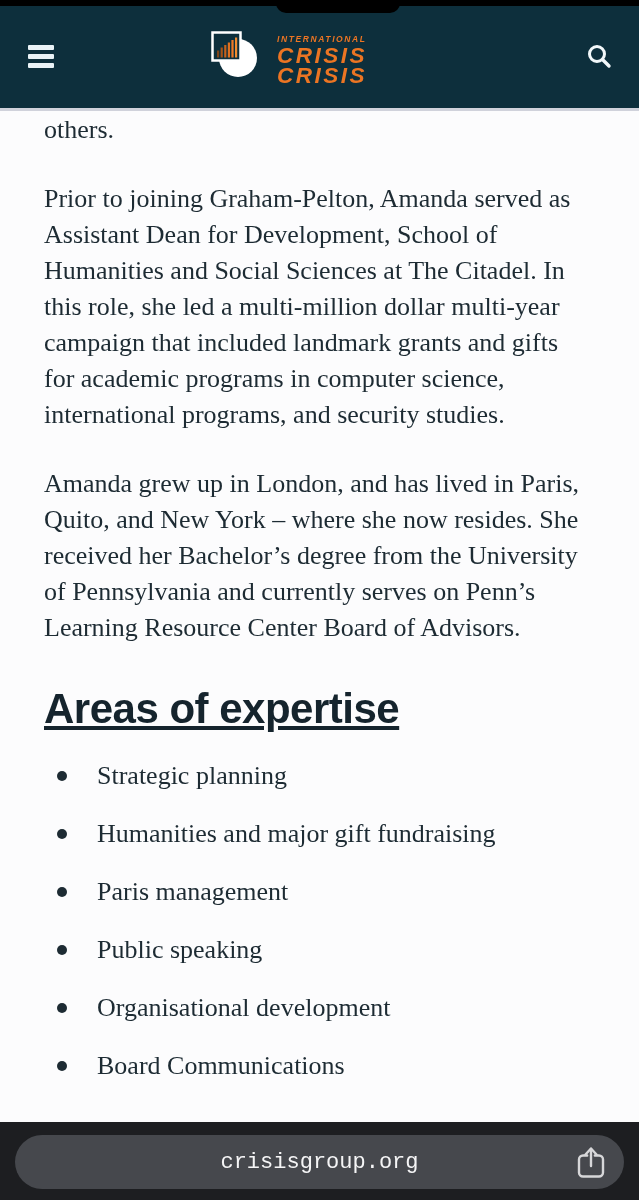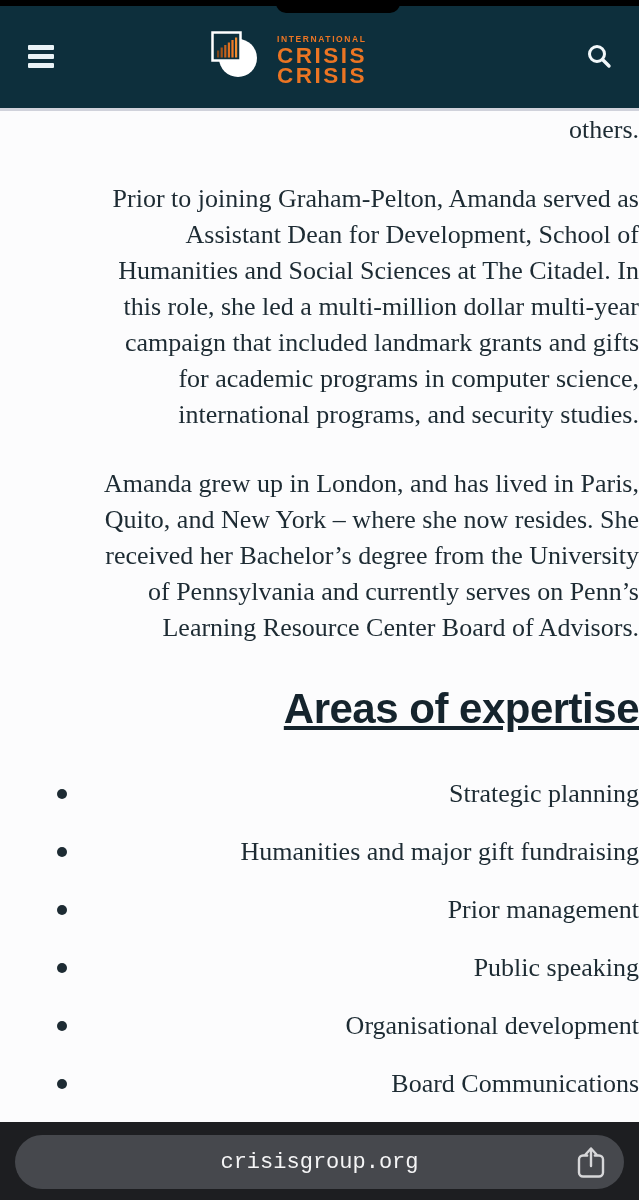--- a/index.html
+++ b/index.html
@@ -7,50 +7,50 @@
     width:639px; height:1200px; position:relative; overflow:hidden;
     background:#fbfbfc; font-family:"Liberation Serif", serif;
   }
 
   
   .top-strip { position:absolute; top:0; left:0; width:639px; height:6px; background:#000; z-index:40; }
   .top-bump  { position:absolute; top:0; left:276px; width:124px; height:13px; background:#000;
                border-radius:0 0 10px 10px; z-index:40; }
 
   
-  header { position:absolute; top:0; left:0; width:639px; height:108px; background:#0d2f3c; z-index:10; }
+  header { position:absolute; top:0; left:0; width:639px; height:108px; background:#0d2f3c; z-index:10;font-style:italic; }
 
   .hamburger { position:absolute; left:28px; top:45px; width:26px; height:23px; cursor:pointer; }
   .hamburger .bar { height:4.5px; background:#eaf3f7; margin-bottom:4.6px; border-radius:1px; }
   .hamburger .bar:last-child { margin-bottom:0; }
 
   .logo-mark { position:absolute; left:210px; top:30px; width:58px; height:58px; cursor:pointer; }
 
   .logo-text { position:absolute; left:277px; top:35px; color:#ec7523;
                font-family:"Liberation Sans", sans-serif; cursor:pointer; }
   .logo-int  { font-size:8.5px; font-weight:700; letter-spacing:1.6px; line-height:9px; margin-bottom:2px; }
   .logo-big  { font-size:22.5px; font-weight:700; letter-spacing:2.5px; line-height:20px; }
 
   .search-btn { position:absolute; right:24px; top:42px; width:30px; height:30px; cursor:pointer; }
 
   .divider { position:absolute; top:108px; left:0; width:639px; height:3px; background:#d0d2db; z-index:9; }
 
   
   main { position:absolute; top:111px; left:0; width:639px; height:1011px; background:#fcfcfd; }
-  .content { padding:1px 0 0 44px;text-align:right; }
+  .content { padding:1px 0 0 44px; }
   p.body-text {
     font-size:26px; line-height:36px; color:#1d2b33;
     margin:0 0 33px 0; white-space:pre;
   }
   h2.expertise {
     font-family:"Liberation Sans", sans-serif; font-weight:700;
     font-size:42px; line-height:46px; letter-spacing:-0.5px;
     color:#15242d; margin:40px 0 0 0;text-decoration:underline;
   }
-  ul.expertise-list { list-style:none; margin:44px 0 0 0; padding:0; }
+  ul.expertise-list { list-style:none; margin:26px 0 0 0; padding:0; }
   ul.expertise-list li {
     position:relative; padding-left:53px; font-size:26px; line-height:36px;
     color:#1d2b33; margin-bottom:22px;
   }
   ul.expertise-list li::before {
     content:""; position:absolute; left:13px; top:13px;
     width:10px; height:10px; border-radius:50%; background:#1d2b33;
   }
 
   
@@ -120,21 +120,21 @@
 Quito, and New York – where she now resides. She
 received her Bachelor’s degree from the University
 of Pennsylvania and currently serves on Penn’s
 Learning Resource Center Board of Advisors.</p>
 
     <h2 class="expertise">Areas of expertise</h2>
 
     <ul class="expertise-list">
       <li>Strategic planning</li>
       <li>Humanities and major gift fundraising</li>
-      <li>Prior management</li>
+      <li>Paris management</li>
       <li>Public speaking</li>
       <li>Organisational development</li>
       <li>Board Communications</li>
     </ul>
   </div>
 </main>
 
 <div class="bottom-bar">
   <div class="url-pill">
     <div class="url-text">crisisgroup.org</div>

